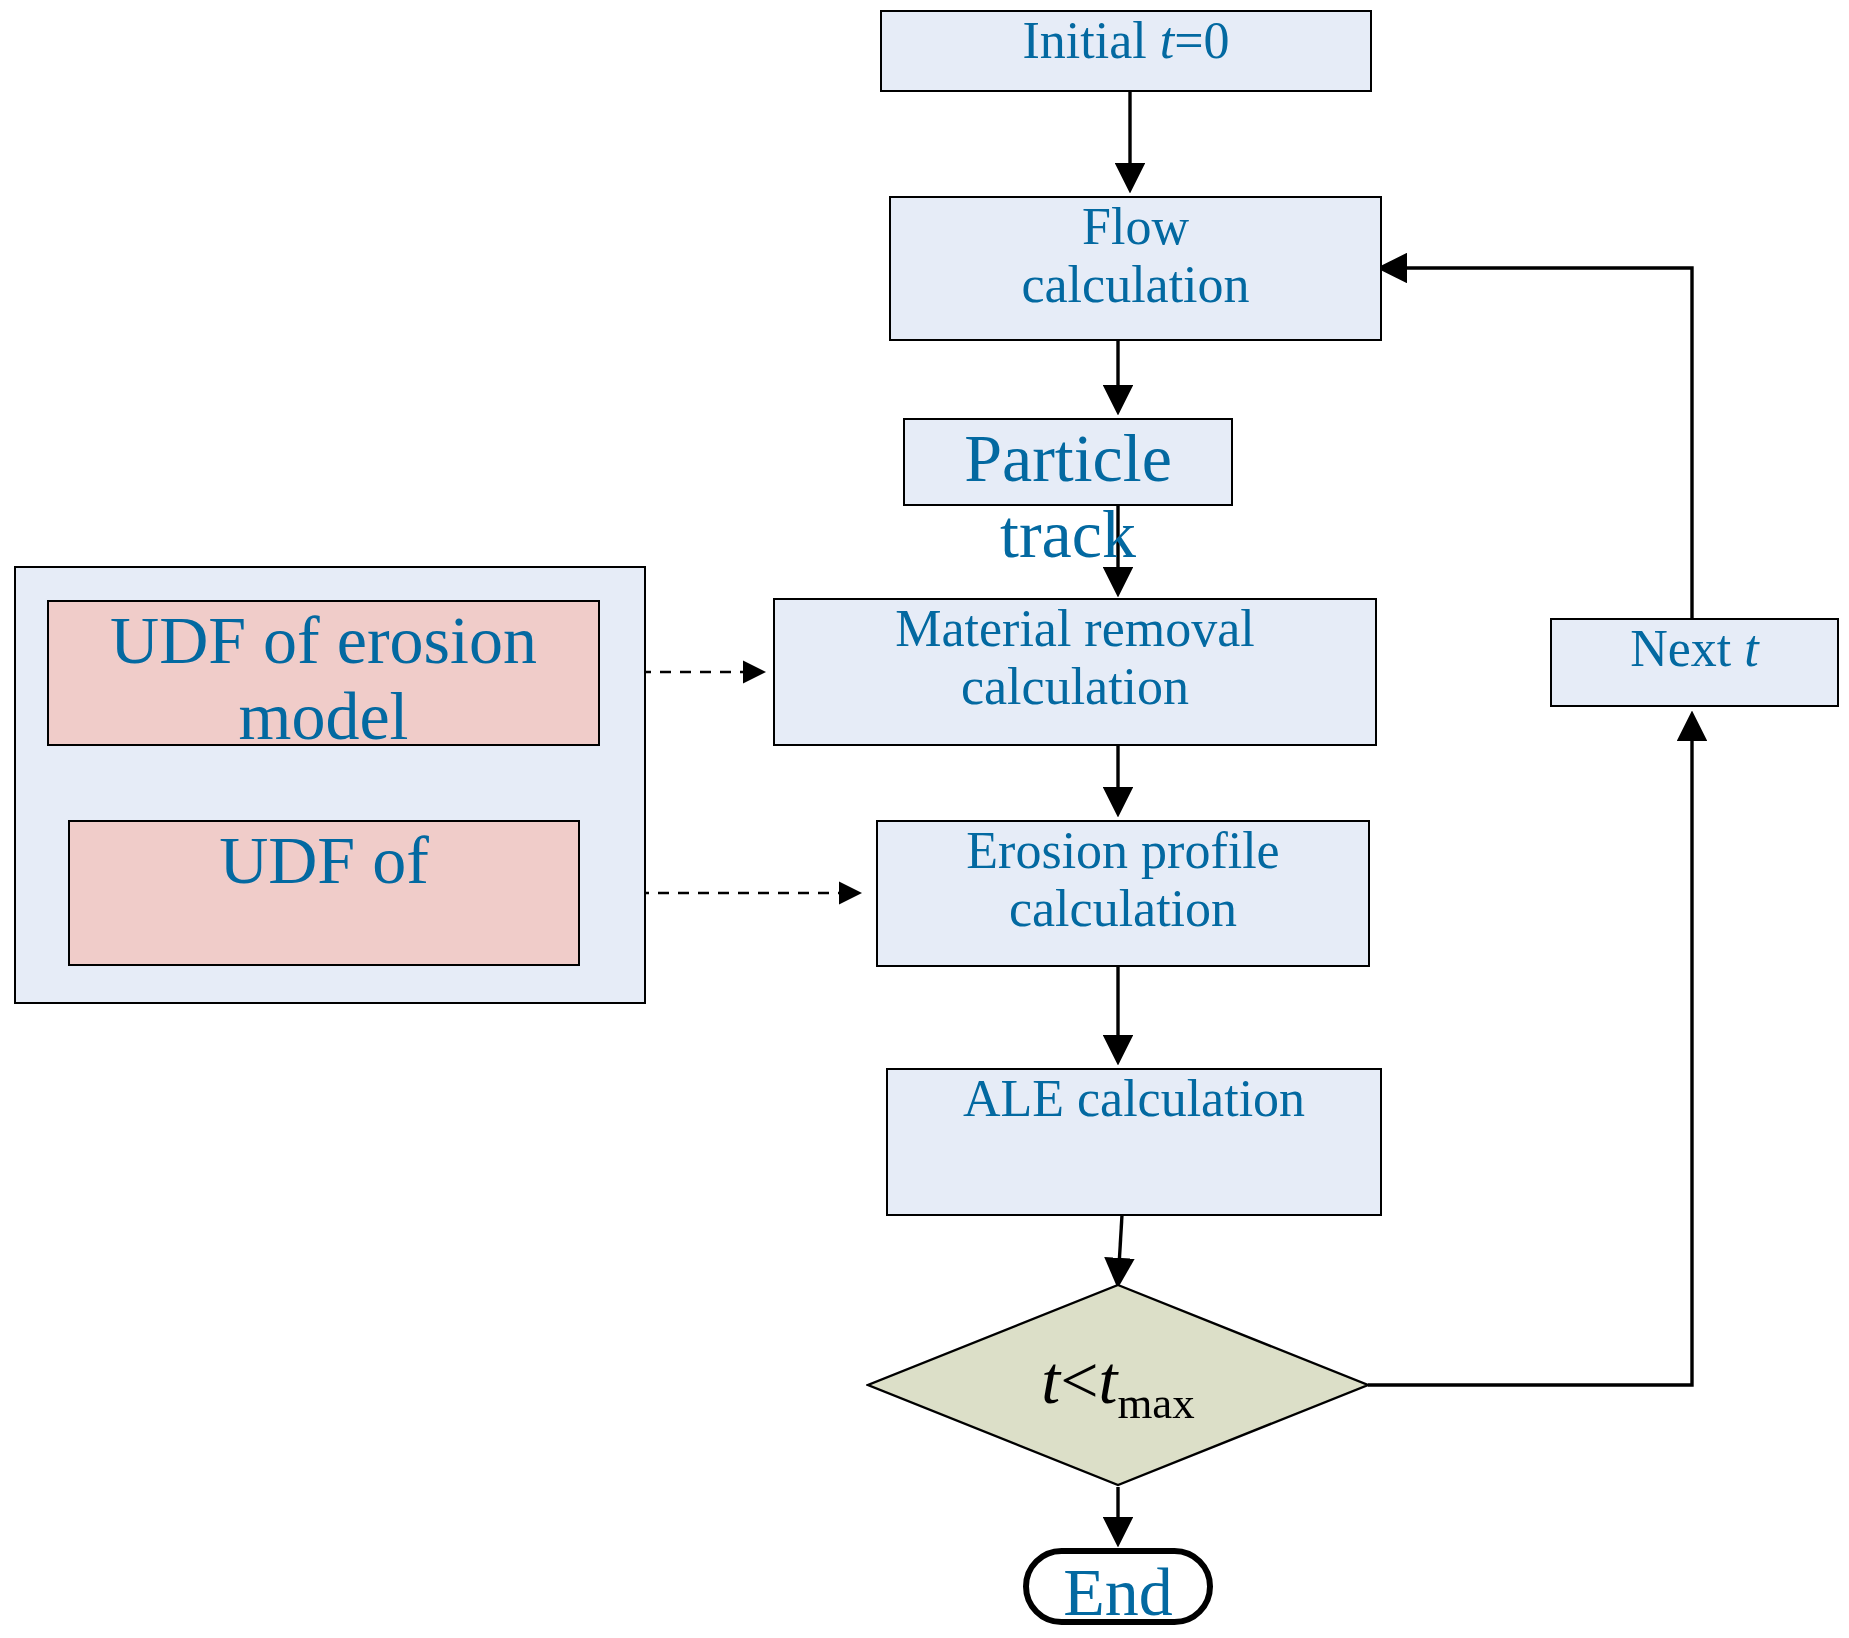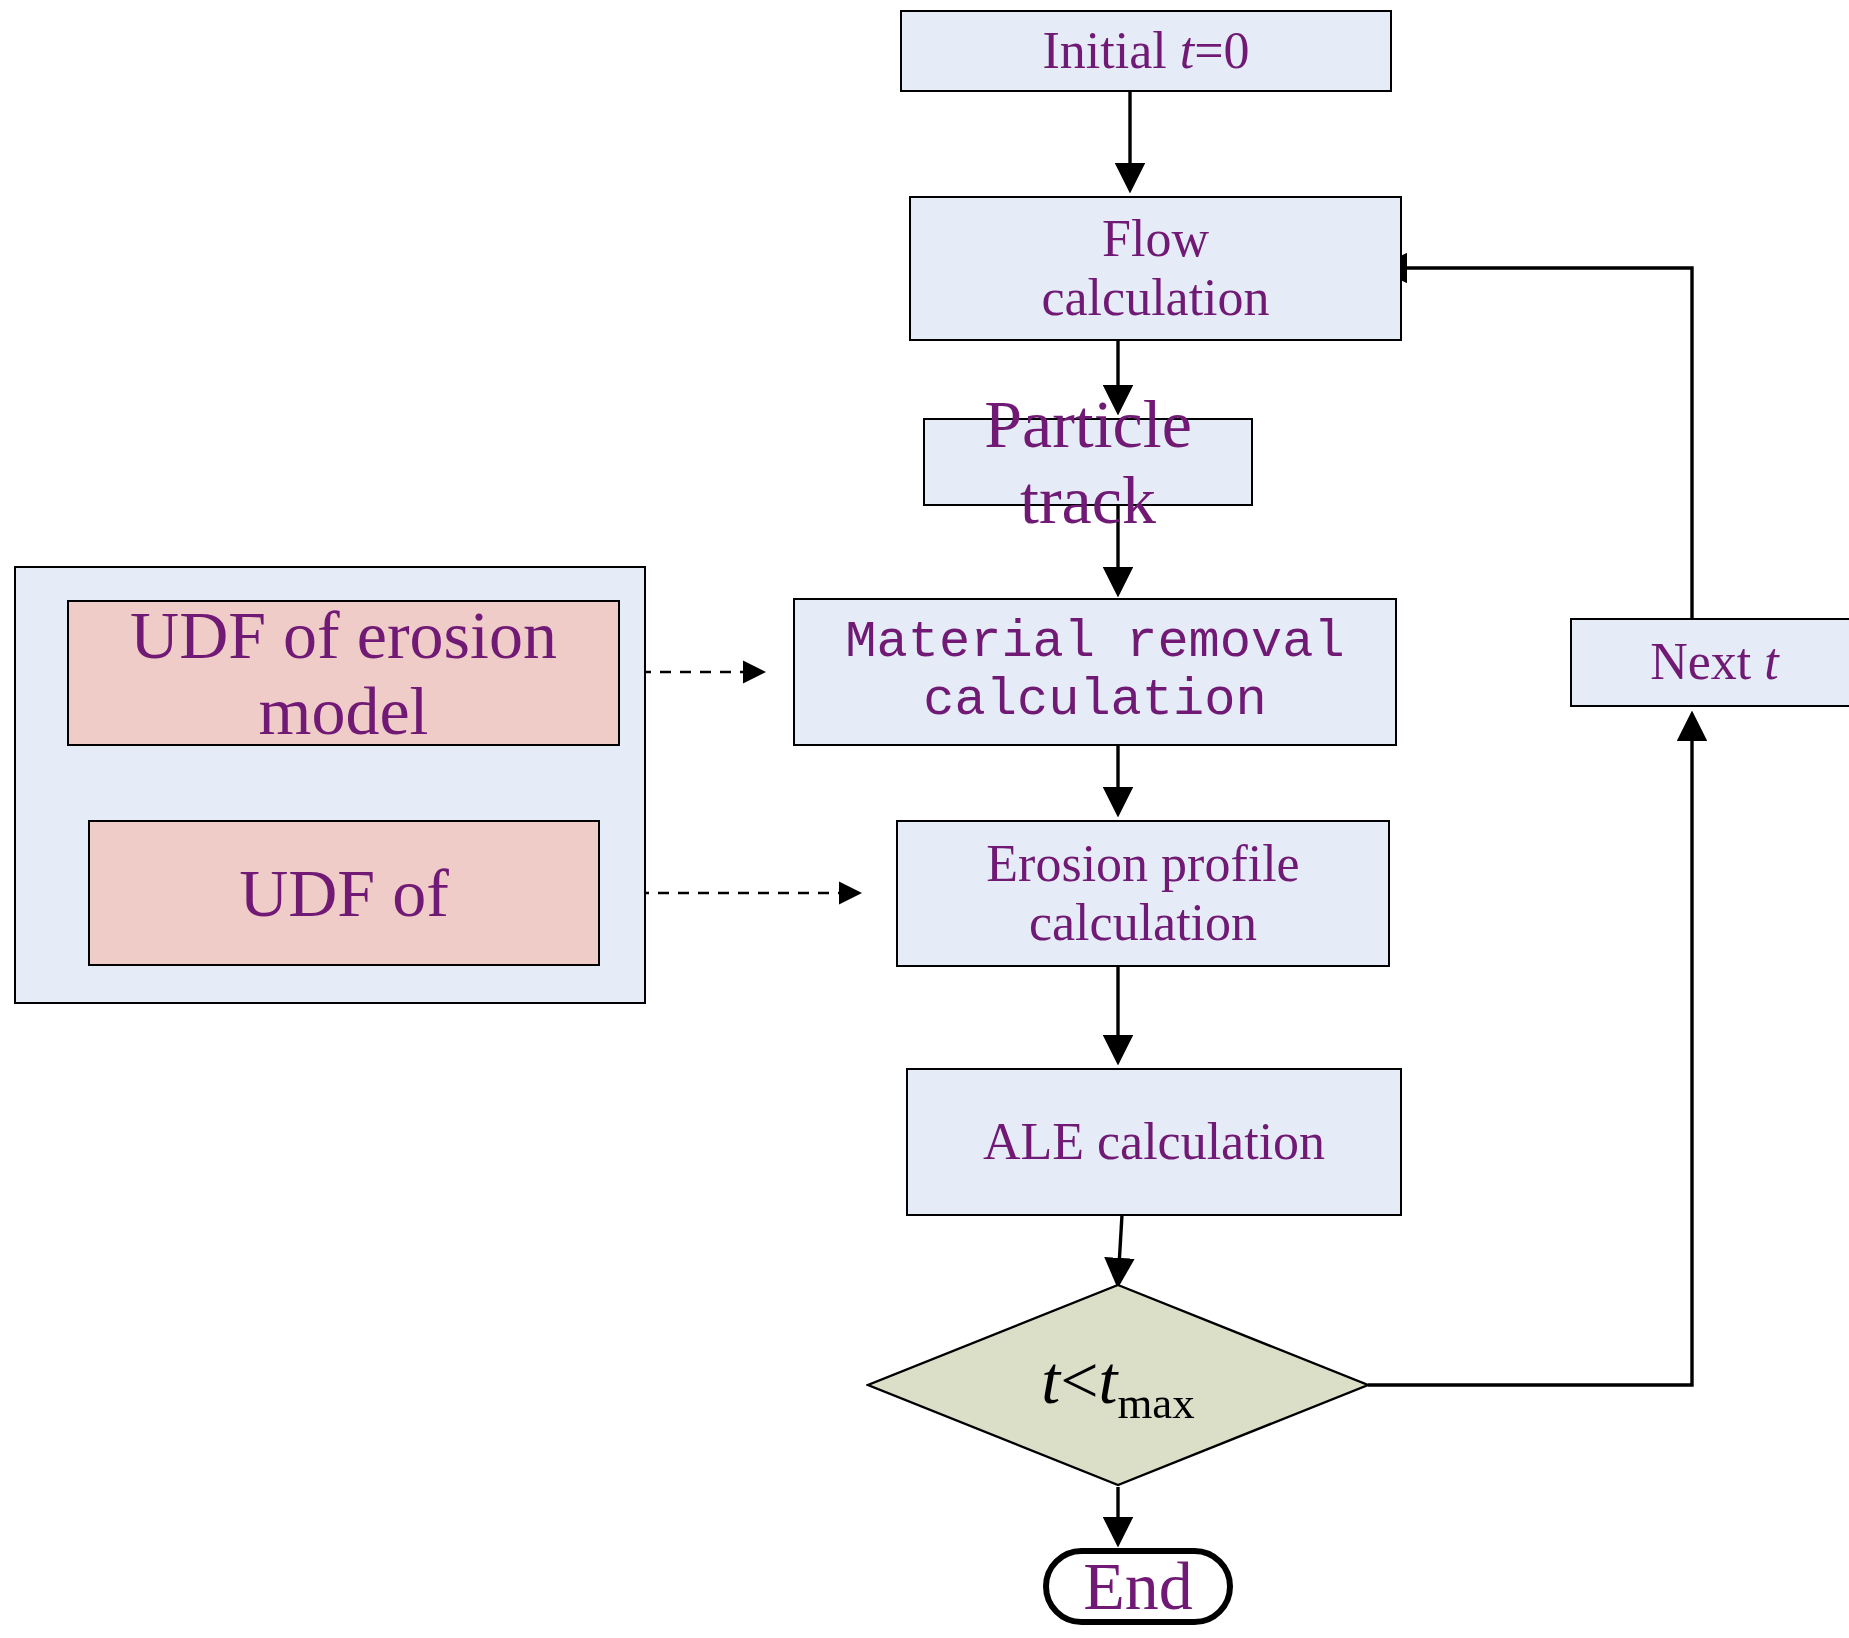--- a/index.html
+++ b/index.html
@@ -5,27 +5,25 @@
 <style>
   html,body{margin:0;padding:0;background:#ffffff;}
   body{font-family:"Liberation Serif","DejaVu Serif",serif;}
   #canvas{position:relative;width:1849px;height:1638px;background:#ffffff;overflow:hidden;}
 
   .node{
     position:absolute;
     box-sizing:border-box;
     border:2px solid #000000;
     display:flex;
-    align-items:center;
     justify-content:center;
     text-align:center;
     line-height:1.12;
-    color:#701a75;
+    color:#0369a1;
     background:#e6ecf7;
-    margin-left:20px;
   }
   .node .lbl{display:block;width:100%;padding:0 6px;}
   .proc{background:#e6ecf7;}
   .udf{background:#f0ccc9;}
   .group{background:#e6ecf7;border:2px solid #000000;}
   .pill{
     background:#ffffff;
     border:6px solid #000000;
     border-radius:999px;
   }
@@ -93,21 +91,21 @@
   </div>
 
   <div class="node proc f52" style="left:889px;top:196px;width:493px;height:145px;">
     <span class="lbl"><span>Flow</span><br><span>calculation</span></span>
   </div>
 
   <div class="node proc f50" style="left:903px;top:418px;width:330px;height:88px;">
     <span class="lbl">Particle  track</span>
   </div>
 
-  <div class="node proc f52" style="left:773px;top:598px;width:604px;height:148px;font-family:Liberation Mono, monospace;">
+  <div class="node proc f52" style="left:773px;top:598px;width:604px;height:148px;">
     <span class="lbl"><span>Material removal</span><br><span>calculation</span></span>
   </div>
 
   <div class="node proc f52" style="left:876px;top:820px;width:494px;height:147px;">
     <span class="lbl"><span>Erosion profile</span><br><span>calculation</span></span>
   </div>
 
   <div class="node proc f52" style="left:886px;top:1068px;width:496px;height:148px;">
     <span class="lbl">ALE calculation</span>
   </div>

